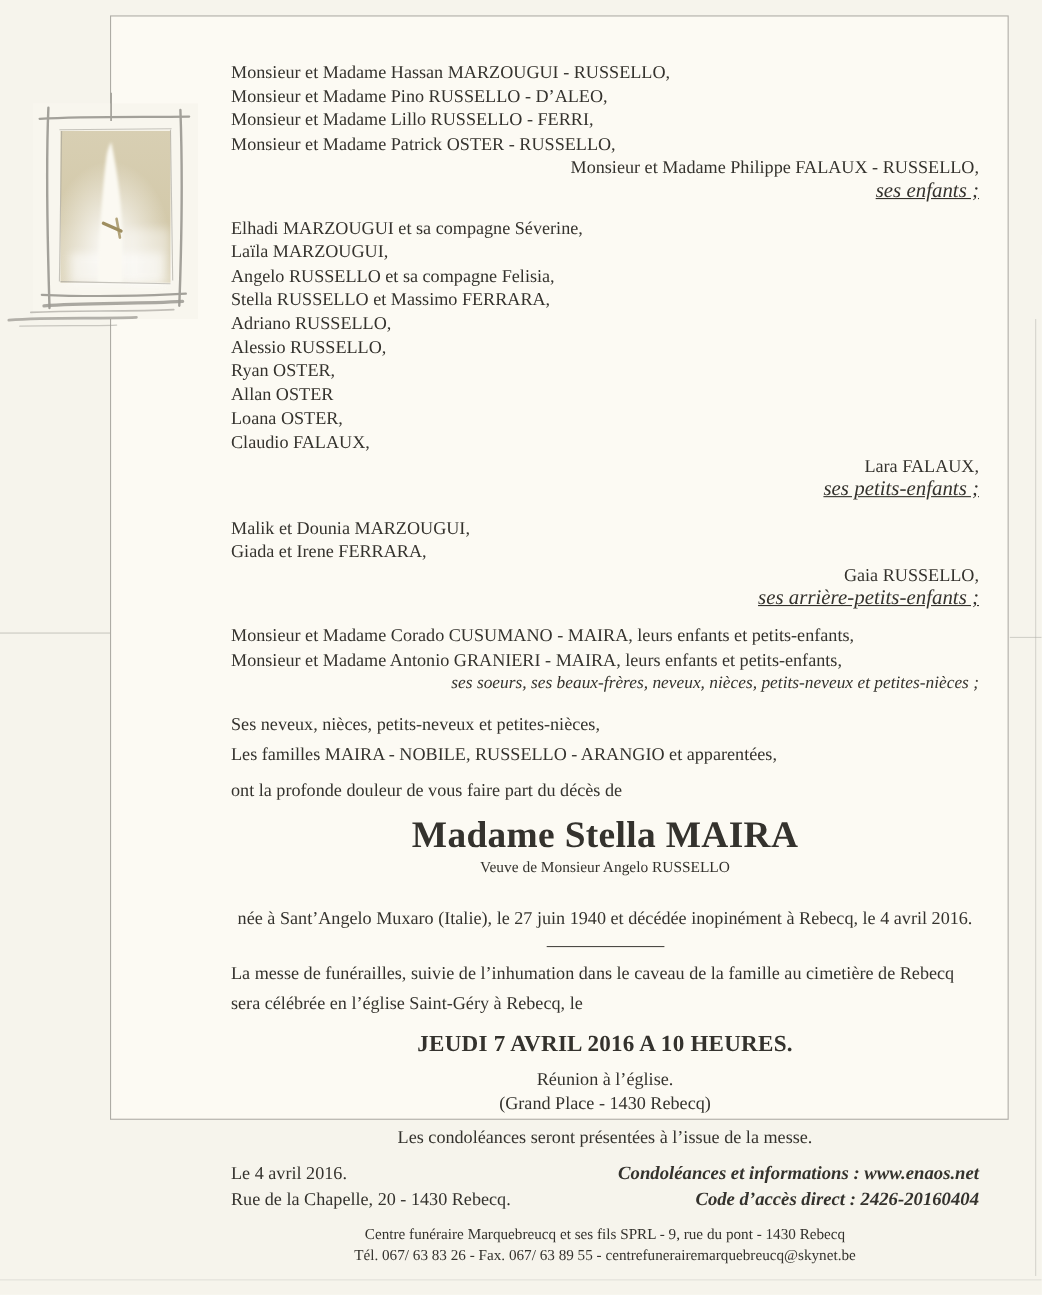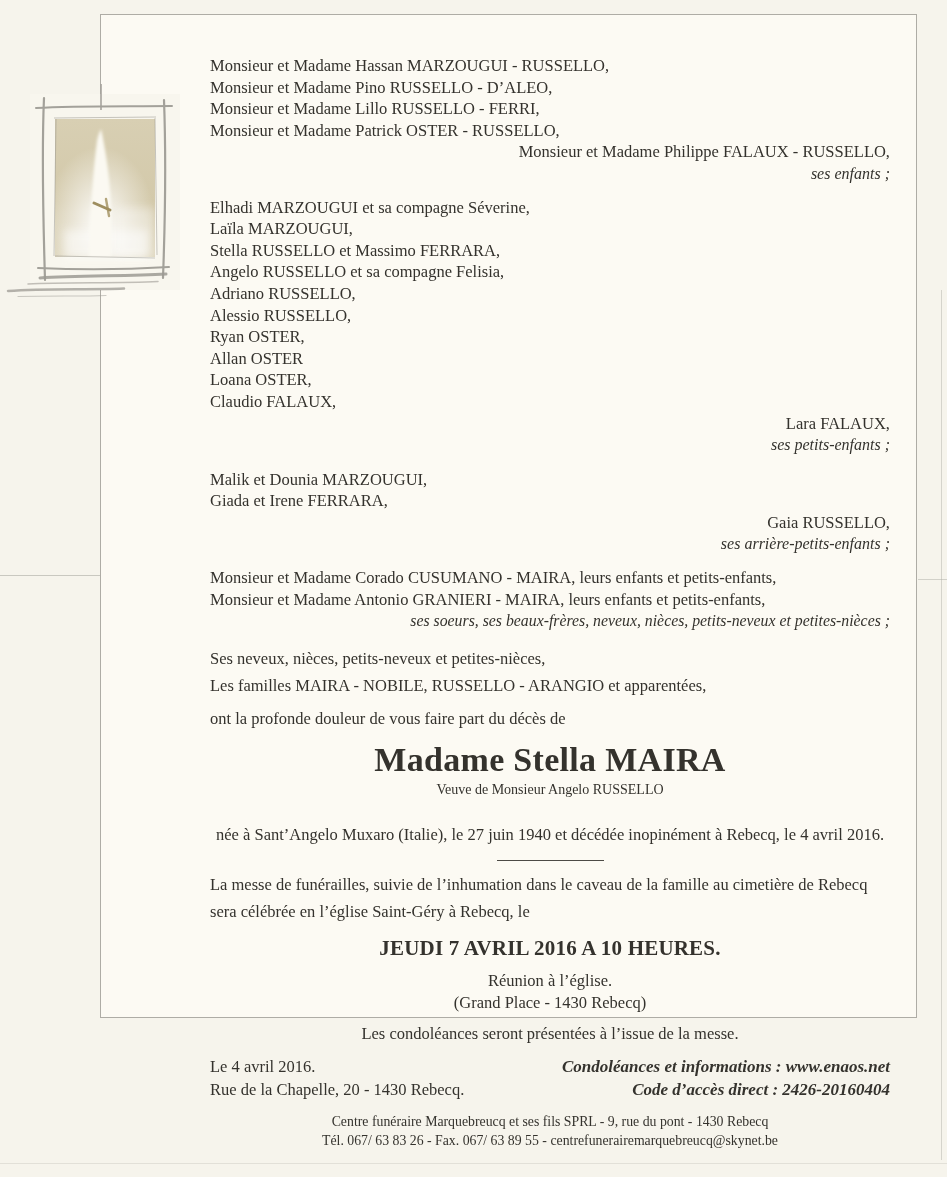--- a/index.html
+++ b/index.html
@@ -21,21 +21,21 @@
     background: #fcfaf3;
     box-sizing: border-box;
   }
   .content {
     padding: 40px 26px 0 109px;
     font-size: 16.5px;
     line-height: 21.6px;
   }
   .fam-block { margin: 0; }
   .fam-row { display: flex; justify-content: space-between; align-items: flex-end; flex-direction: column; }
-  .rel-label { font-style: italic; font-size: 16px; white-space: nowrap; padding-left: 12px; }
+  .rel-label { font-style: italic; font-size: 19px; white-space: nowrap; padding-left: 12px; text-decoration: underline; }
   .mt1 { margin-top: 12px; }
   .right-italic { text-align: right; font-style: italic; font-size: 15.8px; }
   .para { margin-top: 6px; }
 
   .deceased-name {
     margin-top: 12px;
     text-align: center;
     font-size: 34px; font-weight: bold;
     line-height: 36px;
     letter-spacing: 0.3px;
@@ -89,22 +89,22 @@
       <div>Monsieur et Madame Patrick OSTER - RUSSELLO,</div>
       <div class="fam-row">
         <span>Monsieur et Madame Philippe FALAUX - RUSSELLO,</span>
         <span class="rel-label">ses enfants ;</span>
       </div>
     </div>
 
     <div class="fam-block mt1">
       <div>Elhadi MARZOUGUI et sa compagne Séverine,</div>
       <div>Laïla MARZOUGUI,</div>
+      <div>Angelo RUSSELLO et sa compagne Felisia,</div>
       <div>Stella RUSSELLO et Massimo FERRARA,</div>
-      <div>Angelo RUSSELLO et sa compagne Felisia,</div>
       <div>Adriano RUSSELLO,</div>
       <div>Alessio RUSSELLO,</div>
       <div>Ryan OSTER,</div>
       <div>Allan OSTER</div>
       <div>Loana OSTER,</div>
       <div>Claudio FALAUX,</div>
       <div class="fam-row">
         <span>Lara FALAUX,</span>
         <span class="rel-label">ses petits-enfants ;</span>
       </div>

